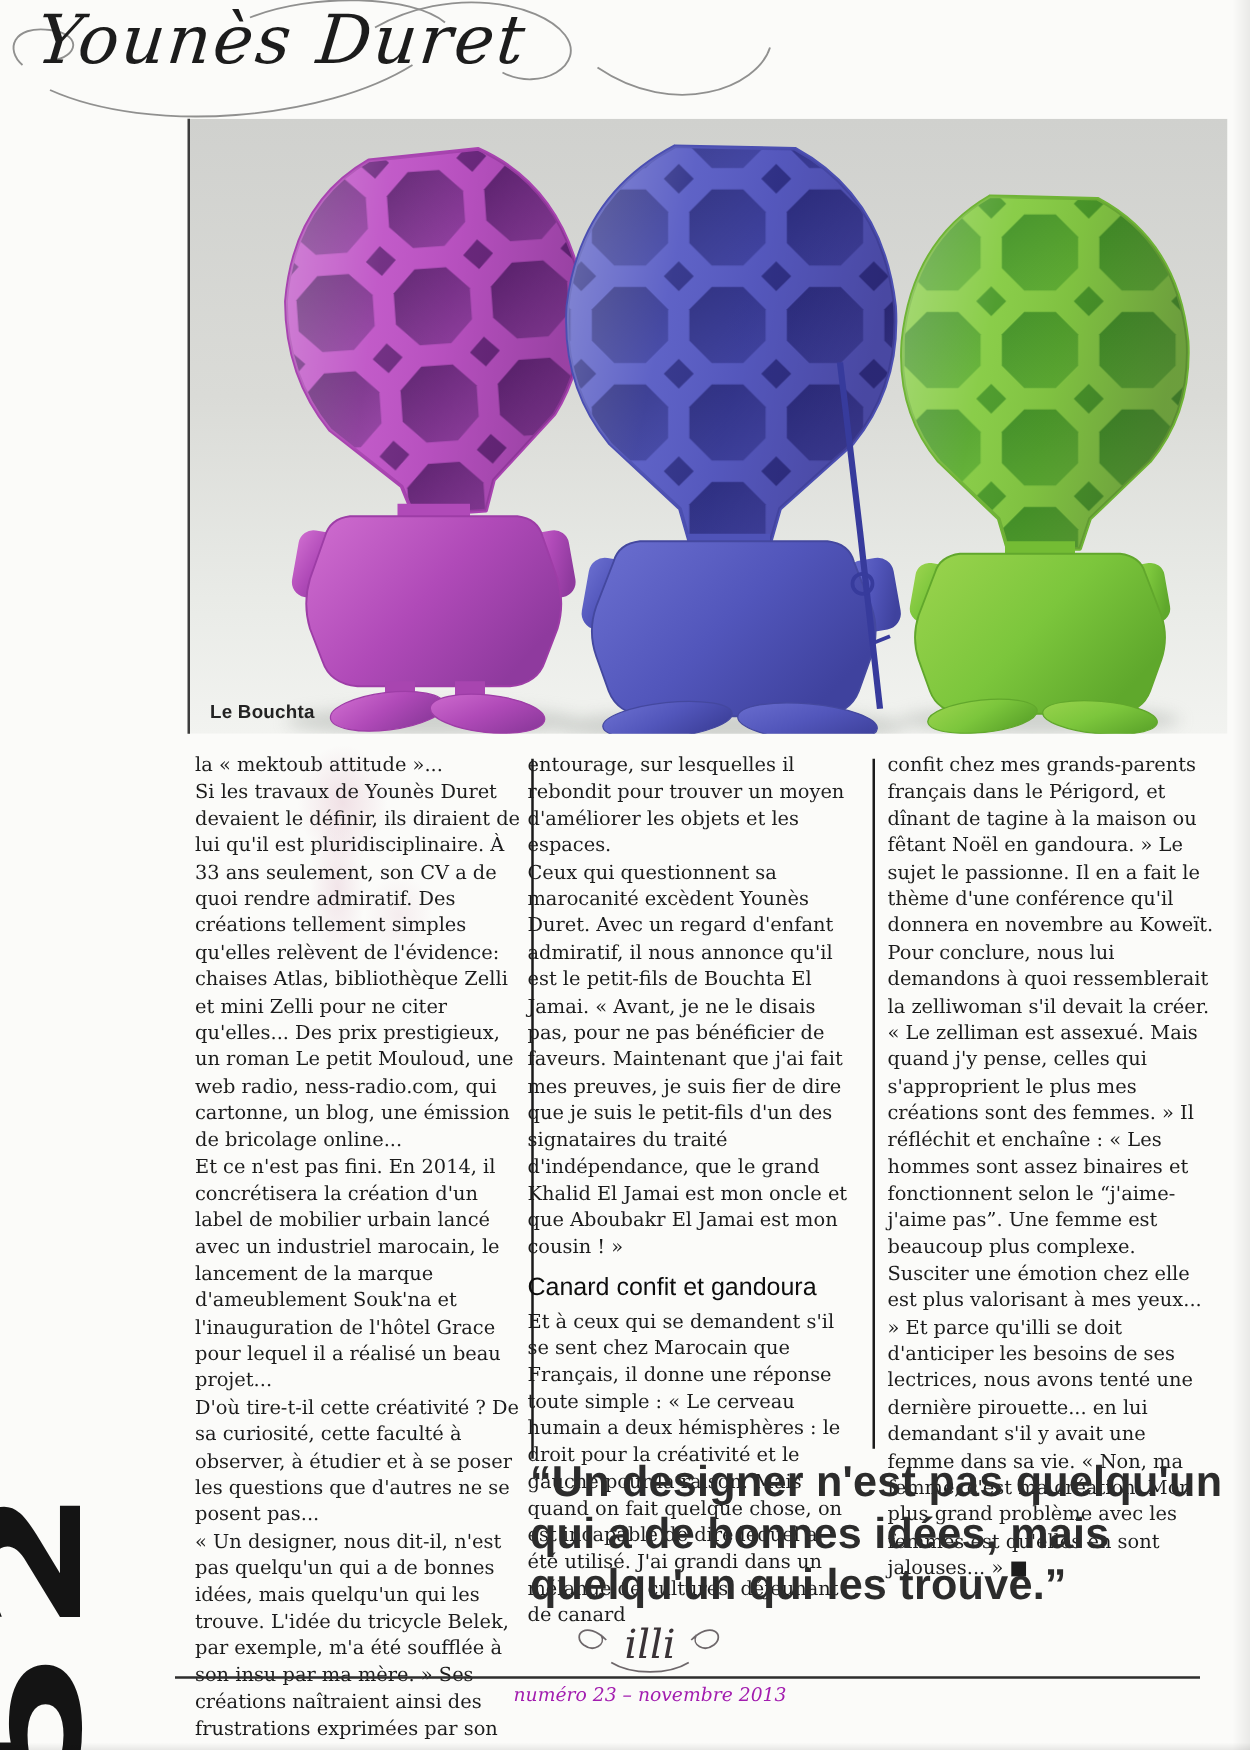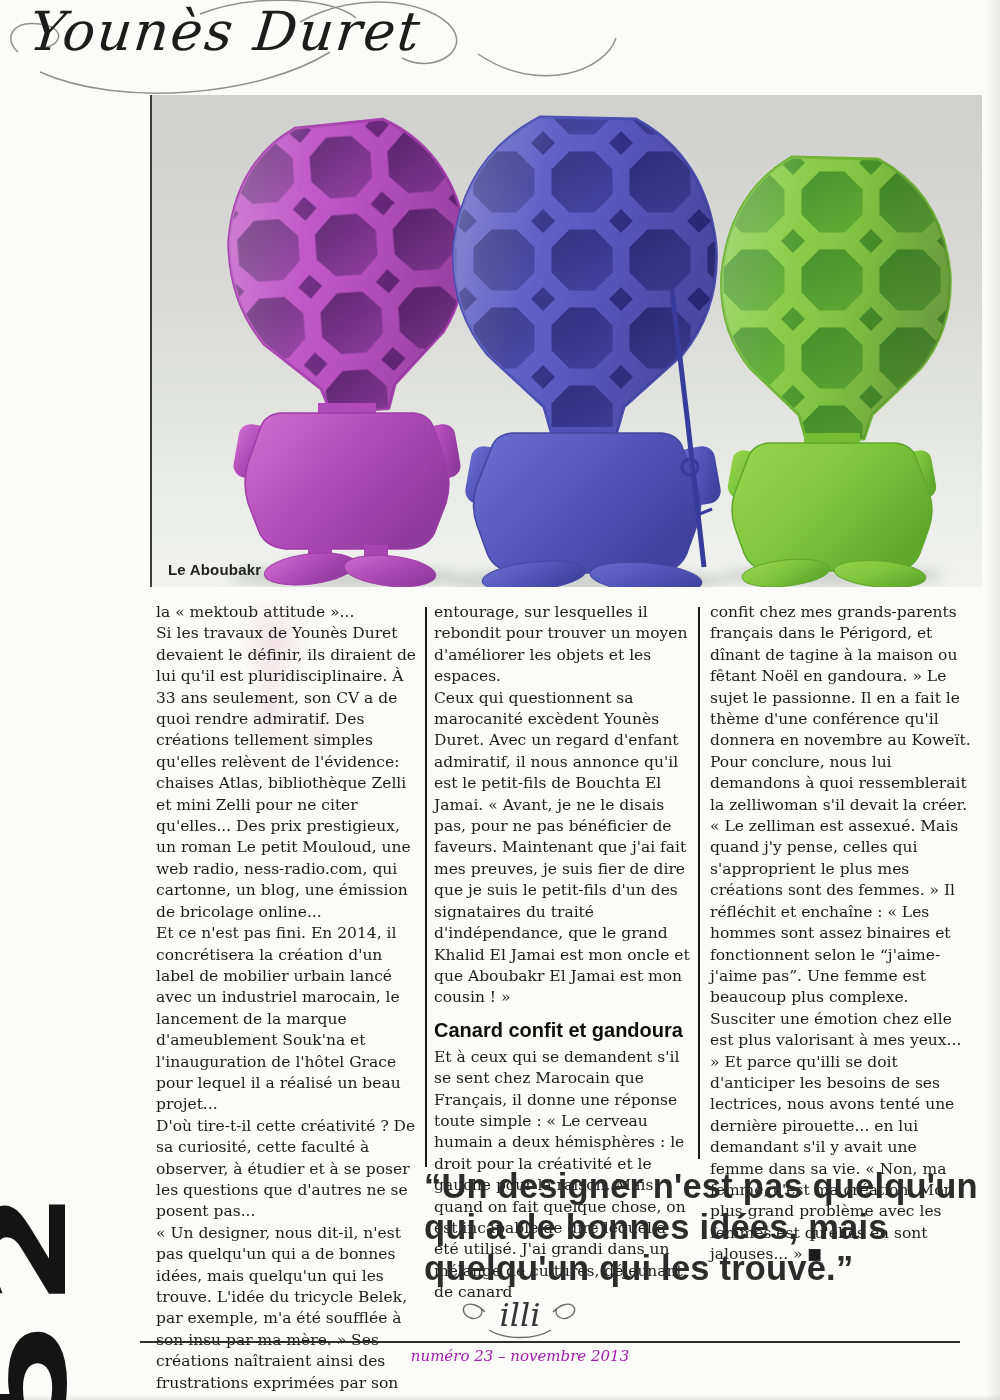--- a/index.html
+++ b/index.html
@@ -30,28 +30,28 @@
   .photo-caption{
     position:absolute;left:16px;top:466px;
     font-family:"Liberation Sans", sans-serif;font-weight:bold;
     font-size:15px;color:#232323;letter-spacing:0.2px;
   }
 
   
   .col{position:absolute;top:602px;font-size:15.5px;line-height:21.4px;
     color:#1c1c1c;text-align:left;}
   #col1{left:156px;width:266px;}
-  #col2{left:434px;width:260px;}
+  #col2{left:422px;width:260px;}
   #col3{left:710px;width:264px;}
   .col .i{}
   .vrule{position:absolute;width:1.5px;background:#1b1b1b;top:607px;}
   #rule1{left:425px;height:560px;}
   #rule2{left:698px;height:552px;}
   .sec-heading{
-    font-family:"Liberation Sans", sans-serif;font-weight:bold;
+    font-family:"Liberation Sans", sans-serif;font-weight:normal;
     font-size:20px;line-height:24px;color:#0d0d0d;margin:9px 0 5px 0;
   }
 
   
   .pullquote{
     position:absolute;left:424px;top:1166px;width:578px;
     font-family:"Liberation Sans", sans-serif;font-weight:bold;
     font-size:34.5px;line-height:41px;color:#2c2c2c;letter-spacing:0.2px;
   }
 
@@ -209,21 +209,21 @@
       <path d="M360,338 L510,338 Q527,340 531,354 L545,390 Q552,410 545,430 L535,458 Q528,476 505,478 L365,478 Q342,476 335,458 L325,430 Q318,410 325,390 L339,354 Q343,340 360,338 Z" fill="url(#bodyB)" stroke="#44489f" stroke-width="1.5"></path>
       <ellipse cx="382" cy="481" rx="52" ry="14" fill="url(#bodyB)" stroke="#44489f" transform="rotate(-6 382 481)"></ellipse>
       <ellipse cx="494" cy="483" rx="56" ry="15" fill="url(#bodyB)" stroke="#44489f" transform="rotate(5 494 483)"></ellipse>
       <g fill="none" stroke="#373b9c">
         <path d="M520,195 L536,330 L552,472" stroke-width="5"></path>
         <circle cx="538" cy="372" r="8" stroke-width="3"></circle>
         <path d="M545,420 L560,414" stroke-width="3"></path>
       </g>
     </g>
   </svg>
-  <div class="photo-caption">Le Aboubakr</div>
+  <div class="photo-caption">Le Bouchta</div>
 </div>
 
 <div class="smudge sm1"></div>
 <div class="smudge sm2"></div>
 <div class="smudge sm3"></div>
 
 <div class="col" id="col1">
   <div><span>la « mektoub attitude »...</span><br><span>Si les travaux de Younès Duret devaient le définir, ils diraient de lui qu'il est pluridisciplinaire. À 33 ans seulement, son CV a de quoi rendre admiratif. Des créations tellement simples qu'elles relèvent de l'évidence: chaises Atlas, bibliothèque Zelli et mini Zelli pour ne citer qu'elles... Des prix prestigieux, un roman </span><span class="i">Le petit Mouloud</span><span>, une web radio, </span><span class="i">ness-radio.com</span><span>, qui cartonne, un blog, une émission de bricolage online...</span><br><span>Et ce n'est pas fini. En 2014, il concrétisera la création d'un label de mobilier urbain lancé avec un industriel marocain, le lancement de la marque d'ameublement Souk'na et l'inauguration de l'hôtel Grace pour lequel il a réalisé un beau projet...</span><br><span>D'où tire-t-il cette créativité ? De sa curiosité, cette faculté à observer, à étudier et à se poser les questions que d'autres ne se posent pas...</span><br><span>« </span><span class="i">Un designer</span><span>, nous dit-il, </span><span class="i">n'est pas quelqu'un qui a de bonnes idées, mais quelqu'un qui les trouve. L'idée du tricycle Belek, par exemple, m'a été soufflée à son insu par ma mère.</span><span> » Ses créations naîtraient ainsi des frustrations exprimées par son</span></div>
 </div>
 

